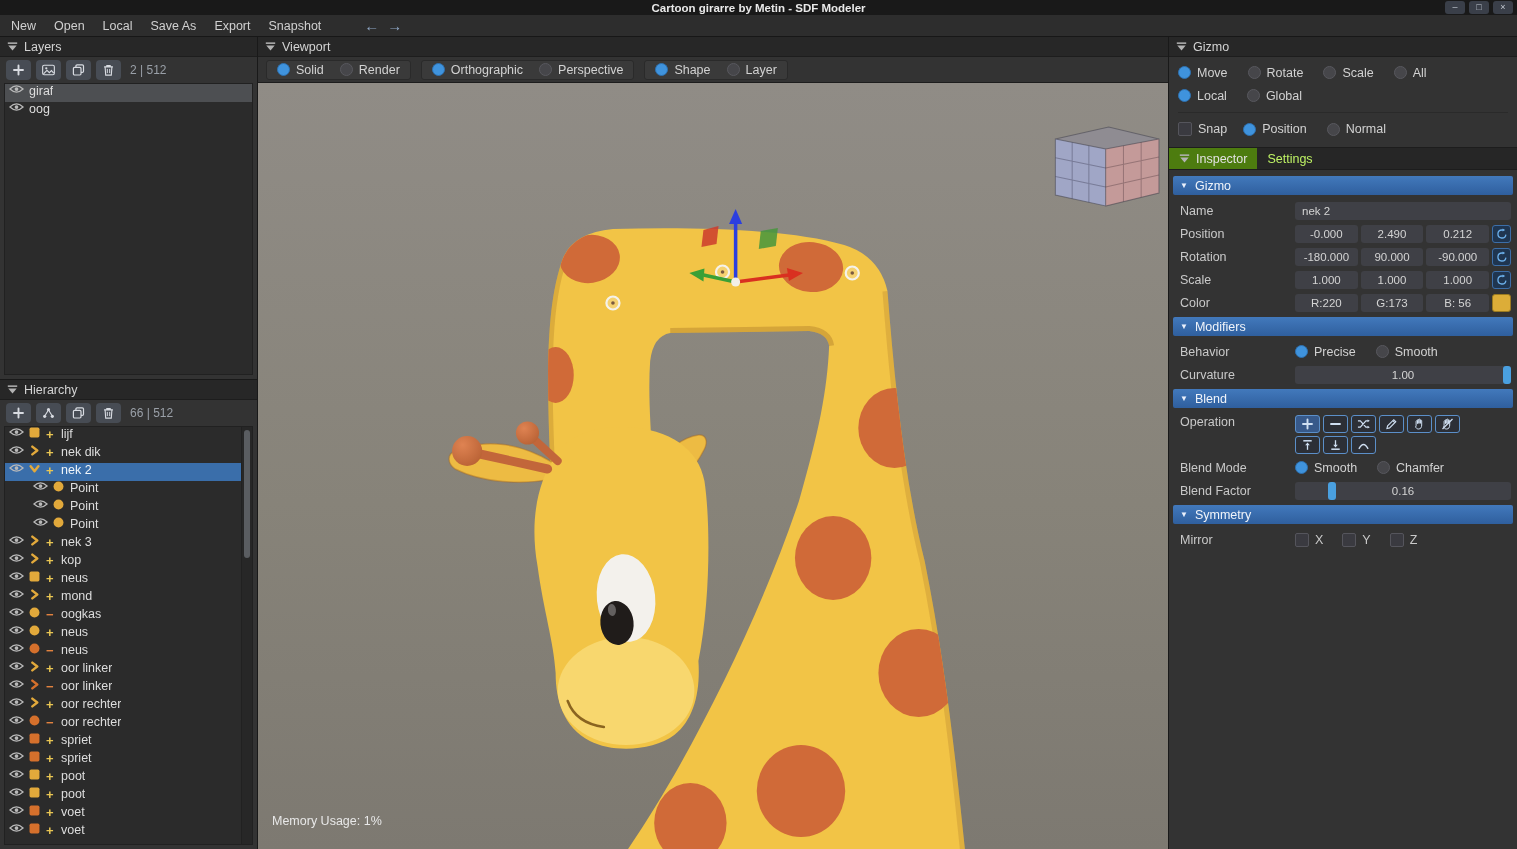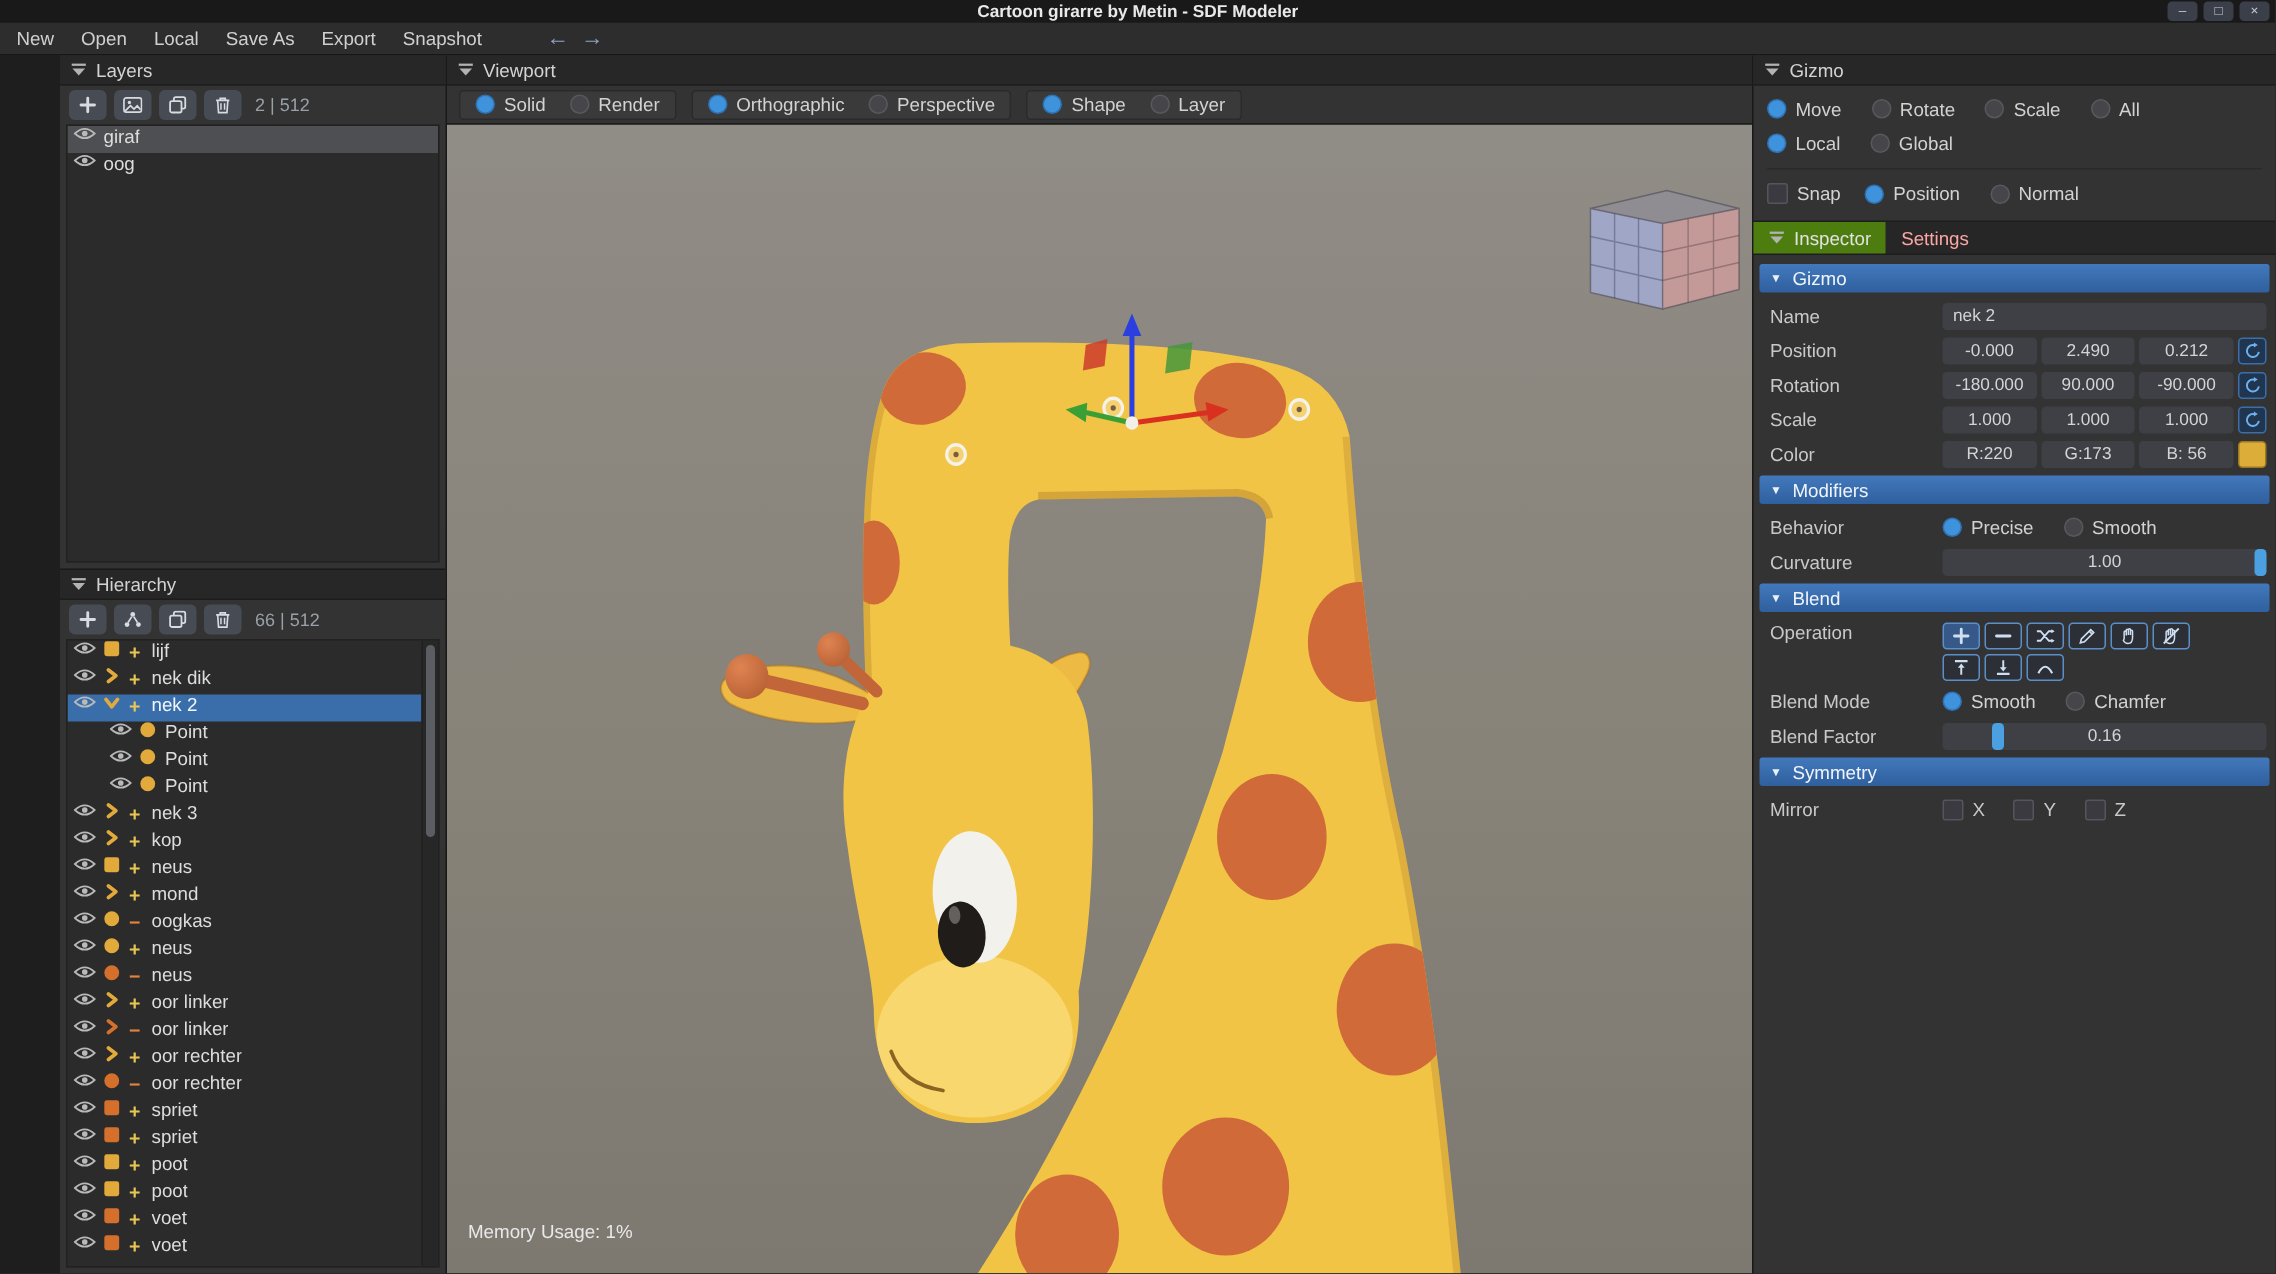--- a/index.html
+++ b/index.html
@@ -13,21 +13,21 @@
   .win-controls { position:absolute; right:4px; top:1px; display:flex; gap:4px; }
   .win-btn { width:20px; height:13px; background:#3a3f49; border-radius:3px; font-size:9px; line-height:12px; text-align:center; color:#c2c8d1; }
 
   
   .menubar { height:22px; background:#2d2d2d; display:flex; align-items:center; border-bottom:1px solid #171717; flex:none; padding-left:2px; }
   .menu-items { display:flex; }
   .menu-item { padding:0 9px; color:#d0d0d0; }
   .nav-arrows { display:flex; gap:8px; margin-left:34px; }
   .nav-arrow { color:#8ea6c4; font-size:15px; font-weight:bold; line-height:18px; }
 
-  .main { flex:1; display:flex; min-height:0;padding-left:40px; }
+  .main { flex:1; display:flex; min-height:0; }
 
   
   .panel-header { height:20px; background:#272727; display:flex; align-items:center; gap:6px; padding:0 7px; color:#d3d3d3; border-bottom:1px solid #1d1d1d; flex:none; }
   .collapse-icon { color:#b3b3b3; display:flex; }
   .ptoolbar { height:26px; display:flex; align-items:center; gap:5px; padding:0 6px; flex:none; }
   .tool-btn { width:25px; height:20px; background:#474c54; border:none; border-radius:4px; display:flex; align-items:center; justify-content:center; color:#d8dbe1; padding:0; }
   .tool-btn svg { width:13px; height:12px; display:block; }
   .counter { font-size:12px; color:#9aa0a8; margin-left:4px; }
 
   
@@ -60,21 +60,21 @@
   .scene-svg { position:absolute; inset:0; width:100%; height:100%; }
   .memory { position:absolute; left:14px; bottom:21px; color:#e8e8e8; font-size:12.5px; }
 
   
   .right-col { width:349px; display:flex; flex-direction:column; background:#333; border-left:1px solid #191919; flex:none; }
   .gizmo-body { padding:4px 9px 7px; border-bottom:1px solid #1d1d1d; flex:none; }
   .g-row { display:flex; align-items:center; gap:20px; height:23px; }
   .g-row3 { margin-top:5px; padding-top:5px; border-top:1px solid #2a2a2a; gap:16px; height:28px; }
   .check { width:14px; height:14px; background:#3a3a40; border:1px solid #55555c; border-radius:2px; flex:none; }
   .tabbar { height:22px; background:#262626; display:flex; align-items:stretch; border-bottom:1px solid #1d1d1d; flex:none; }
-  .tab { display:flex; align-items:center; gap:6px; padding:0 10px; color:#fca5a5; }
+  .tab { display:flex; align-items:center; gap:6px; padding:0 10px; color:#bef264; }
   .tab.active { background:#4d7c0f; color:#e2e2e2;align-items:center; }
   .inspector { flex:1; padding:3px 3px; overflow:hidden; }
   .sec-header { height:19px; background:linear-gradient(#4279bc,#2f5f9e); border-radius:2px; display:flex; align-items:center; gap:7px; padding:0 7px; color:#f0f4fa; margin:3px 1px 4px; }
   .sec-tri { font-size:8px; color:#eaf0fc; }
   .prop-row { display:flex; align-items:center; height:23px; padding:0 3px; }
   .prop-label { width:120px; flex:none; color:#c9c9c9; padding-left:5px; }
   .prop-controls { flex:1; display:flex; align-items:center; gap:3px; min-width:0; }
   .vfield { flex:1; min-width:0; height:18px; background:#3f4046; border:none; border-radius:3px; color:#d4d4d4; font-size:11.5px; text-align:center; font-family:inherit; padding:0 2px; }
   .name-field { text-align:left; padding:0 7px; }
   .reset-btn { width:19px; height:18px; flex:none; background:#1f3550; border:1px solid #3c6ea8; border-radius:3px; color:#6db1ec; display:flex; align-items:center; justify-content:center; padding:0; }

